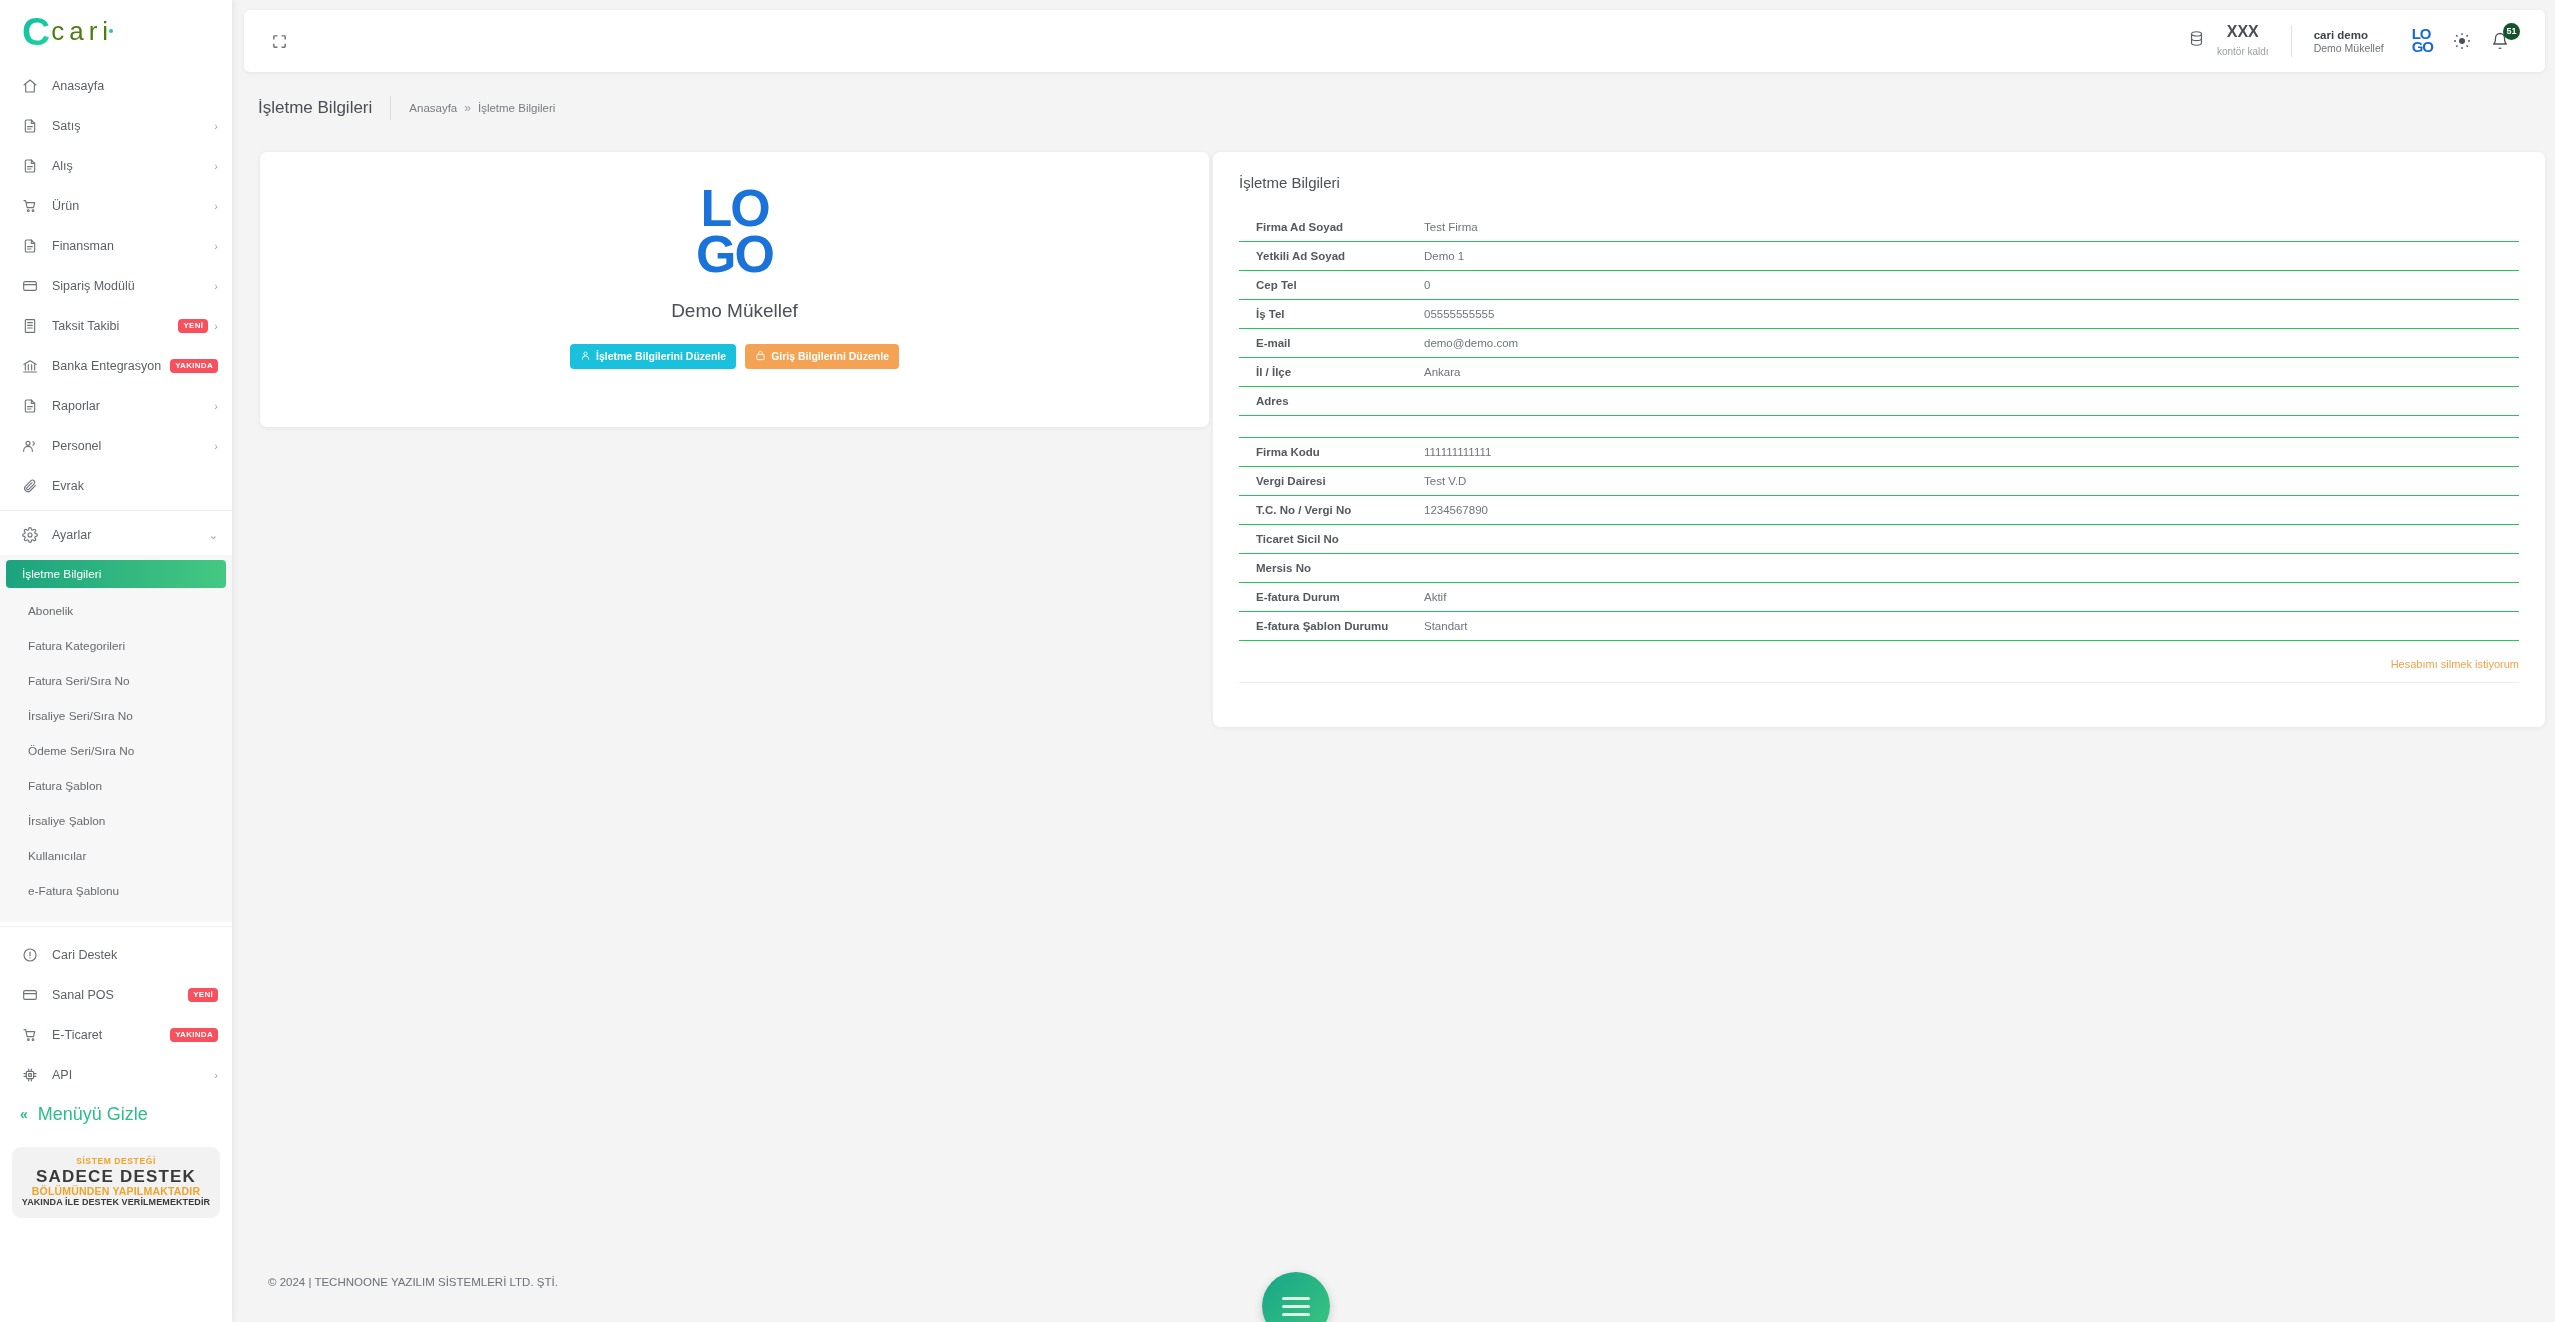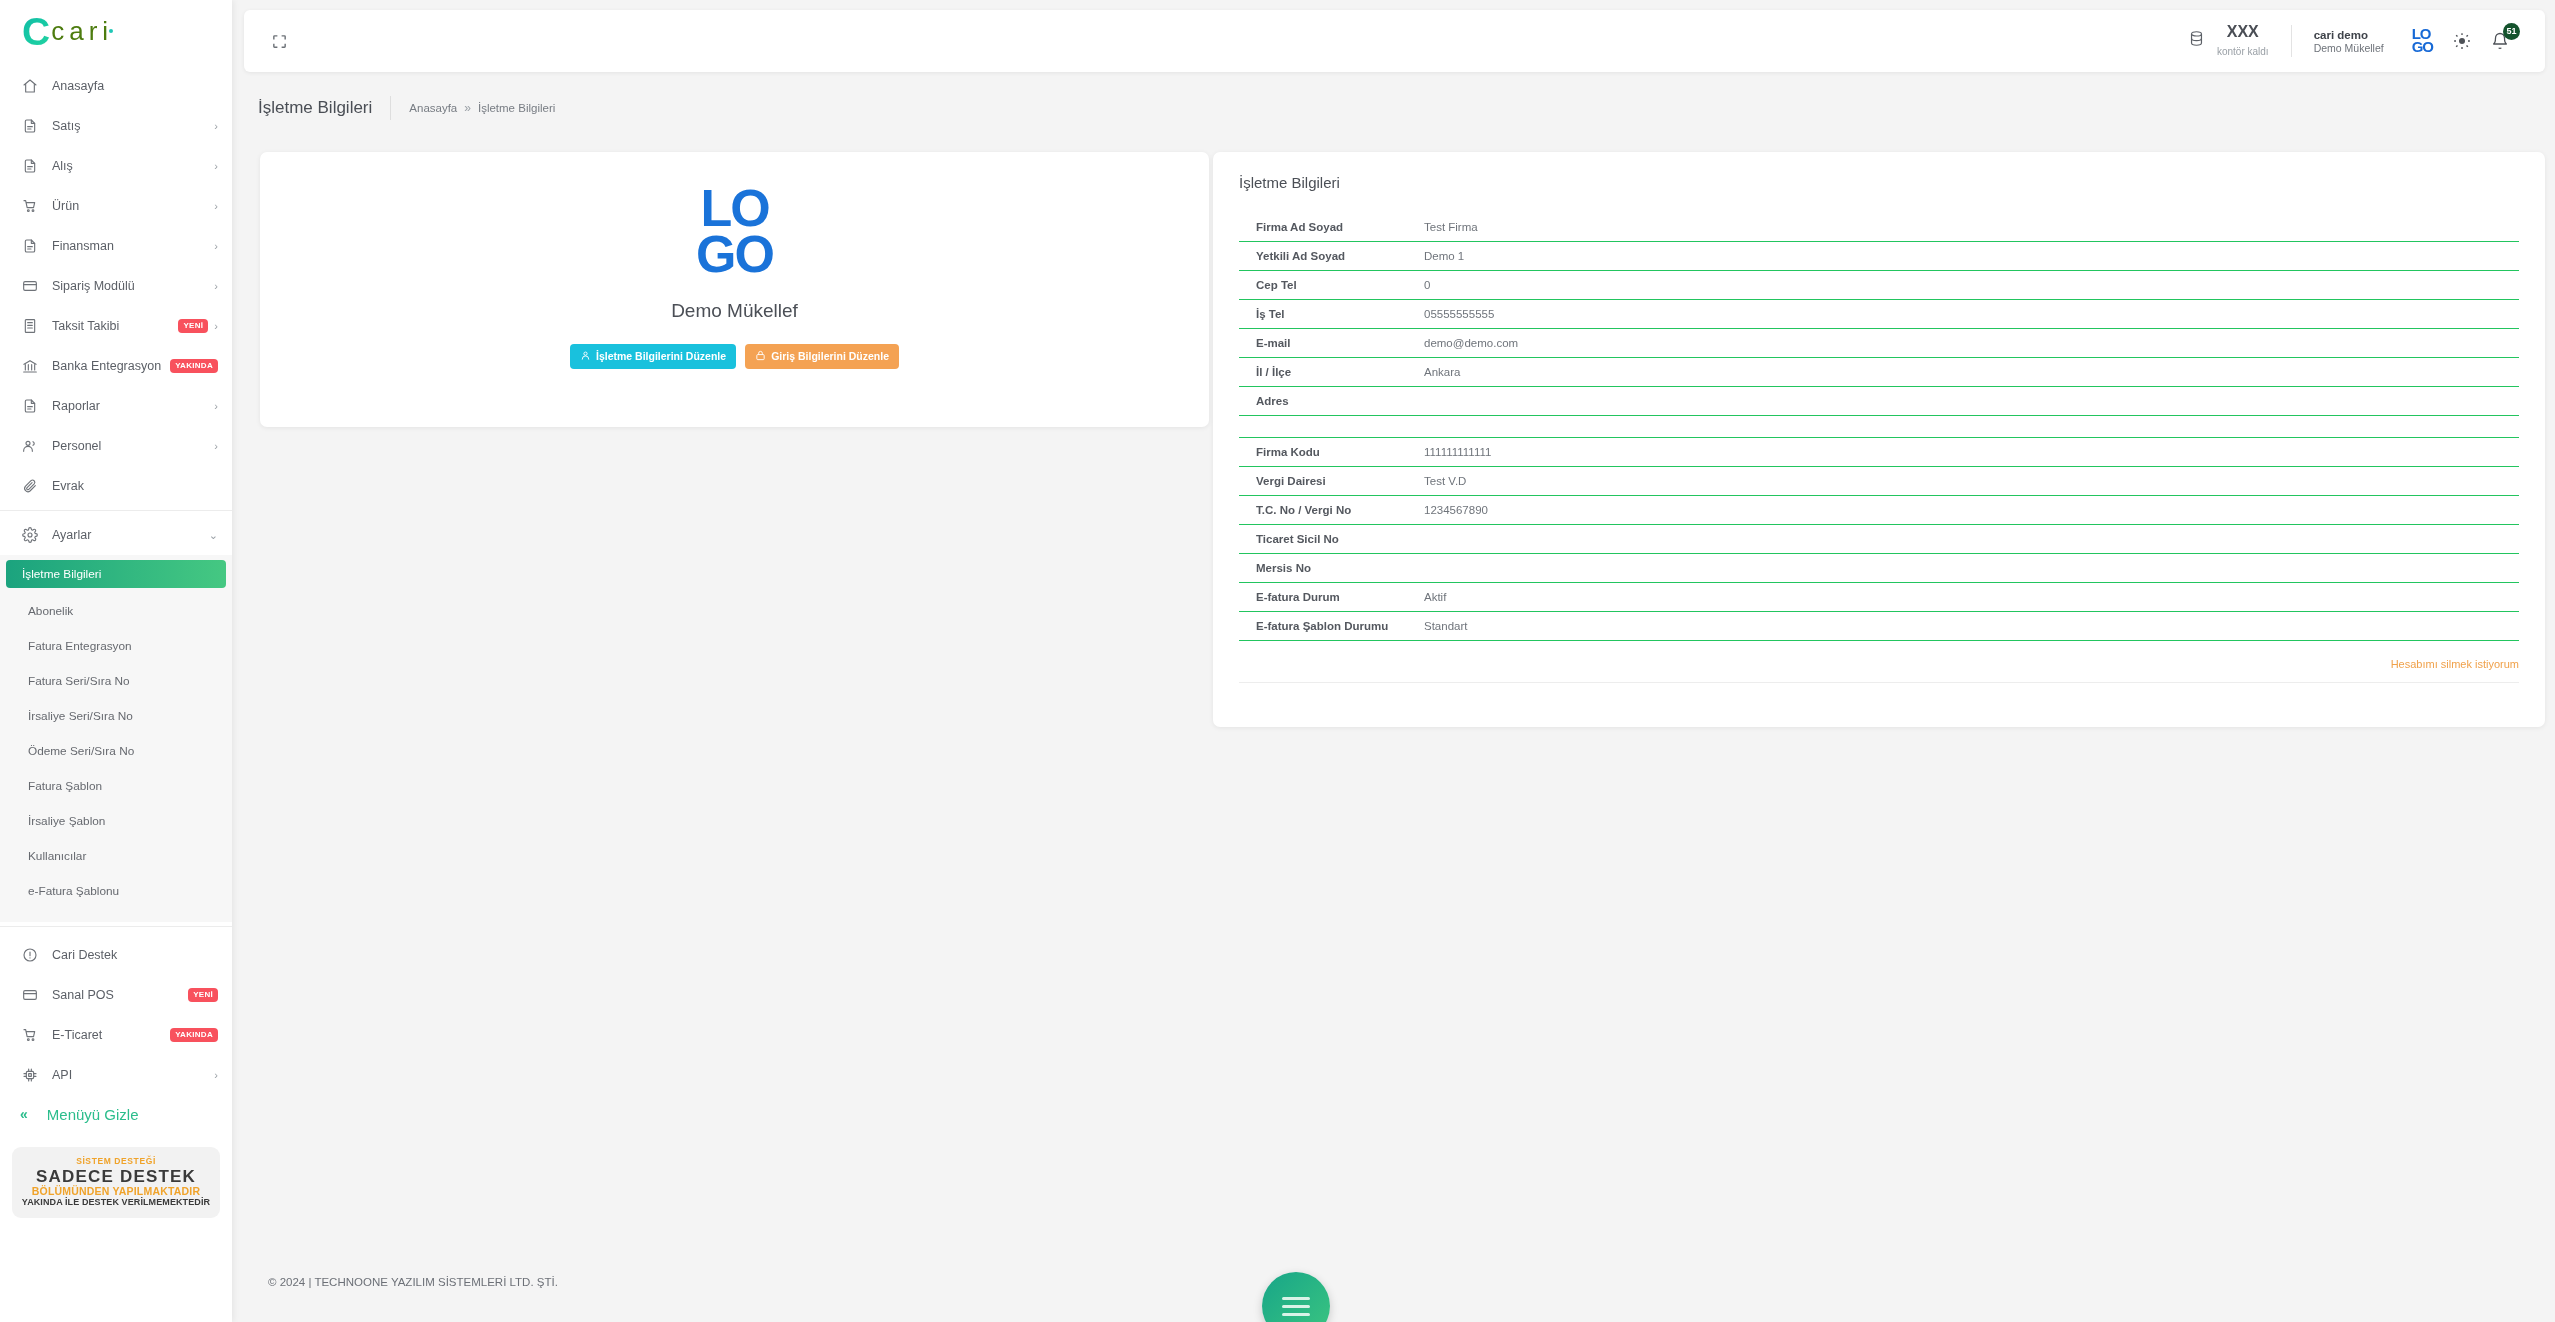--- a/index.html
+++ b/index.html
@@ -81,21 +81,21 @@
   }
   .submenu-gap { height: 11px; }
 
   .sb-divider { height: 1px; background: #ececec; margin: 4px 0; }
 
   .hide-menu {
     display:flex; align-items:center; height: 38px;
     padding-left: 20px; cursor:pointer;
   }
   .hide-menu .hm-ico { color:#2bbd8c; font-size: 14px; font-weight:bold; letter-spacing:-2px;}
-  .hide-menu .hm-lbl { color:#2bbd8c; font-size: 15px; margin-left: 21px; }
+  .hide-menu .hm-lbl { color:#2bbd8c; font-size: 18px; margin-left: 12px; }
 
   .support-box {
     margin: 14px 12px 0 12px;
     background: #f2f2f2; border-radius: 9px;
     padding: 10px 8px 11px 8px; text-align: center;
     line-height: 1.12;
   }
   .sb-l1 { font-size: 8.5px; font-weight: bold; color:#f0a32a; letter-spacing:.6px;}
   .sb-l2 { font-size: 17px; font-weight: bold; color:#3a3a3a; letter-spacing: 1.2px; }
   .sb-l3 { font-size: 10.5px; font-weight: bold; color:#f0a32a; letter-spacing: .2px;}
@@ -352,21 +352,21 @@
     </span>
     <span class="mi-label">Ayarlar</span>
     <span class="chev">⌄</span>
   </div>
 
   <div class="submenu" id="submenu">
       <div class="submenu-item active">İşletme Bilgileri</div>
       <div class="submenu-gap"></div>
       <div class="submenu-item">Abonelik</div>
       <div class="submenu-gap"></div>
-      <div class="submenu-item">Fatura Entegrasyon</div>
+      <div class="submenu-item">Fatura Kategorileri</div>
       <div class="submenu-gap"></div>
       <div class="submenu-item">Fatura Seri/Sıra No</div>
       <div class="submenu-gap"></div>
       <div class="submenu-item">İrsaliye Seri/Sıra No</div>
       <div class="submenu-gap"></div>
       <div class="submenu-item">Ödeme Seri/Sıra No</div>
       <div class="submenu-gap"></div>
       <div class="submenu-item">Fatura Şablon</div>
       <div class="submenu-gap"></div>
       <div class="submenu-item">İrsaliye Şablon</div>

